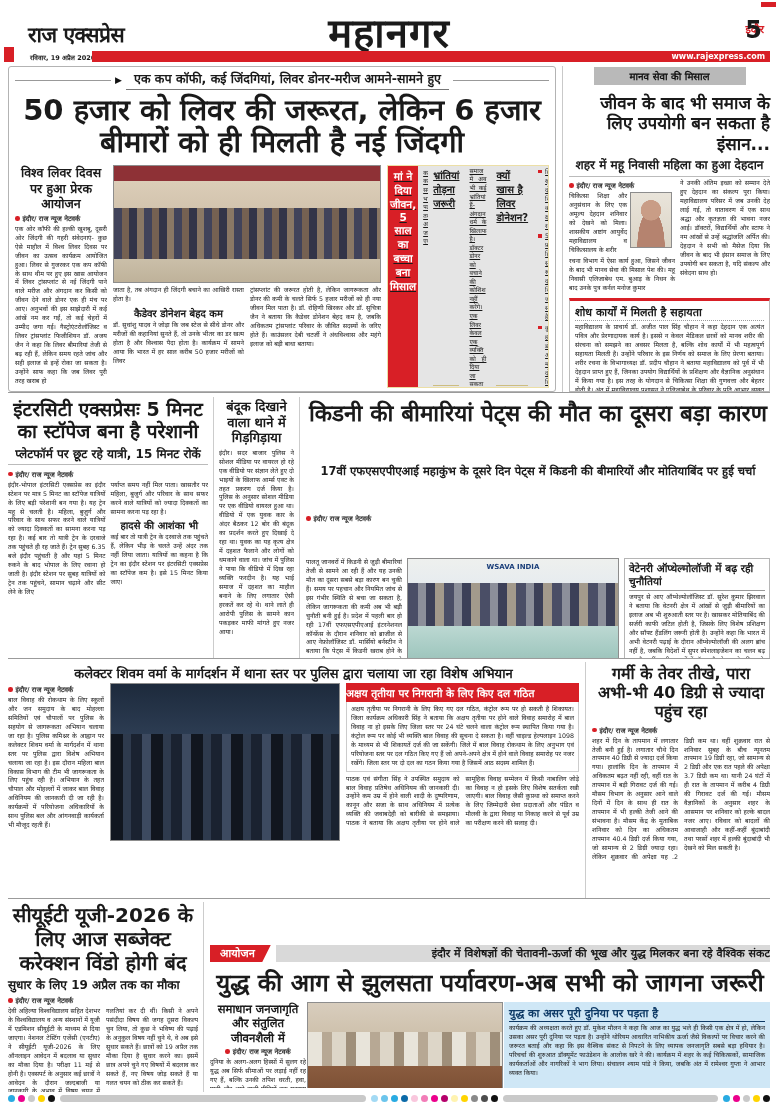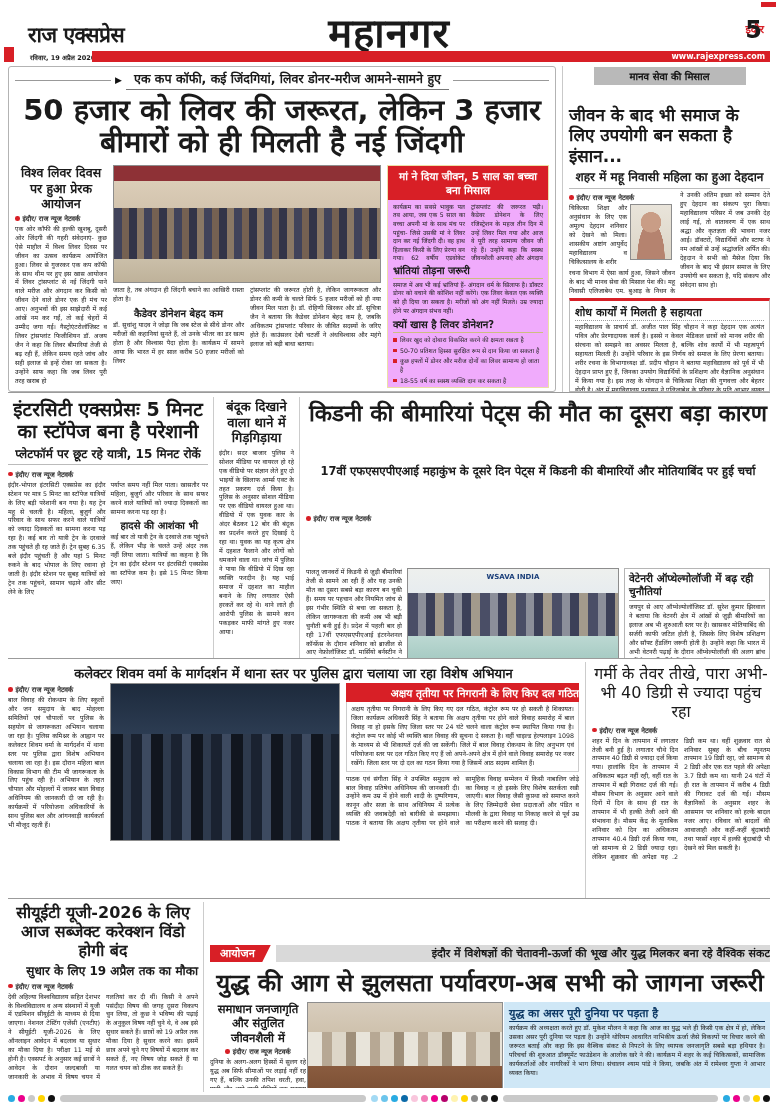--- a/index.html
+++ b/index.html
@@ -37,31 +37,31 @@
   .lead-c1{width:92px;}
   .lead-c1 h3{font-size:12.5px;line-height:1.25;font-weight:800;margin:0 0 2px;text-align:center;}
   .lead-cmid{width:268px;display:flex;flex-direction:column;}
   .ph-liver{height:118px;margin-bottom:3px;
     background:
       linear-gradient(180deg,#8e3136 0%,#8e3136 13%,#dbcdb8 13%,#d3c4ae 36%,rgba(211,196,174,0) 36%),
       linear-gradient(180deg,rgba(0,0,0,0) 0%,rgba(0,0,0,0) 80%,#cabfa9 80%,#bfb29a 100%),
       repeating-linear-gradient(90deg,#41435a 0 8px,#756152 8px 15px,#323448 15px 23px,#8a7865 23px 30px);}
   .lead-mid-cols{flex:1;display:flex;gap:6px;min-height:0;}
   .lead-mid-cols>div{flex:1;}
-  .yellow-box{flex:1;background:#f0abfc;border:1px solid #ecdfa6;display:flex;flex-direction:column;}
+  .yellow-box{flex:1;background:#e5e5e5;border:1px solid #ecdfa6;display:flex;flex-direction:row;text-decoration:underline;}
   .yb-header{background:#d81f26;color:#fff;font-weight:800;font-size:10.5px;text-align:center;padding:3px 2px;}
   .yb-body{padding:3px 5px 2px;font-size:6.1px;line-height:1.4;columns:2;column-gap:6px;text-align:justify;}
   .yb-h2{font-size:10px;font-weight:800;margin:2px 5px 1px;border-bottom:1px solid #cdbd80;padding-bottom:1px;}
   .yb-p{margin:0 5px;font-size:6.1px;line-height:1.4;text-align:justify;}
   .yb-bullets{margin:2px 5px 0;padding:0;list-style:none;}
   .yb-bullets li{font-size:6.2px;line-height:1.45;padding-left:7px;position:relative;margin-bottom:1.5px;}
   .yb-bullets li::before{content:"";position:absolute;left:0;top:2px;width:3.5px;height:3.5px;background:#d81f26;}
   .right-col{flex:1;border-left:1px solid #c9c9c9;margin-left:6px;padding-left:6px;display:flex;flex-direction:column;}
   .badge-gray{background:#b9b9b9;color:#111;font-weight:800;font-size:10px;text-align:center;width:152px;margin:1px auto 0;padding:2px 0;}
-  .rc-headline{font-size:17px;font-weight:800;text-align:left;line-height:1.2;margin:20px 0 2px;}
+  .rc-headline{font-size:17px;font-weight:800;text-align:right;line-height:1.2;margin:8px 0 2px;}
   .rc-subhead{font-size:12px;font-weight:600;text-align:center;border-bottom:1px solid #bbb;padding-bottom:3px;margin-bottom:2px;}
   .rc-row{display:flex;gap:5px;flex:1;min-height:0;}
   .rc-left{width:106px;display:flex;flex-direction:column;}
   .rc-toprow{display:flex;gap:3px;}
   .rc-t1{width:58px;}
   .ph-portrait{width:42px;height:56px;
     background:
       radial-gradient(circle at 50% 32%,#c99d86 0 24%,rgba(0,0,0,0) 25%),
       radial-gradient(ellipse at 50% 100%,#b5836f 0 48%,rgba(0,0,0,0) 49%),
       linear-gradient(180deg,#e9e4da 0%,#dcd5c7 100%);}
@@ -73,21 +73,21 @@
   .intercity{width:206px;padding-right:5px;border-right:1px solid #ccc;display:flex;flex-direction:column;}
   .ic-head{font-size:19px;font-weight:800;text-align:center;line-height:1.15;margin:2px 0;}
   .ic-sub{font-size:12px;font-weight:600;text-align:center;border-bottom:1px solid #bbb;padding-bottom:2px;margin-bottom:3px;}
   .ic-cols{display:flex;gap:5px;flex:1;min-height:0;}
   .ic-cols>div{flex:1;}
   .gun{width:86px;padding:0 5px;border-right:1px solid #ccc;display:flex;flex-direction:column;}
   .gun-head{font-size:13px;font-weight:800;text-align:center;line-height:1.2;margin:2px 0 3px;}
   .kidney{flex:1;padding-left:6px;display:flex;flex-direction:column;gap:33px;}
   .kd-head{font-size:22.5px;font-weight:800;text-align:center;margin:0;}
   .kd-sub{font-size:11.5px;font-weight:600;text-align:center;margin:2px 0 1px;}
-  .kd-row{display:flex;gap:5px;flex:1;min-height:0;margin-top:10px;}
+  .kd-row{display:flex;gap:5px;flex:1;min-height:0;}
   .kd-c1{width:96px;}
   .kd-mid{width:212px;display:flex;flex-direction:column;}
   .ph-kidney{height:122px;
     background:
       linear-gradient(180deg,#eef0ee 0%,#e7ecef 20%,rgba(0,0,0,0) 20%),
       linear-gradient(180deg,rgba(0,0,0,0) 0 56%,#bcd8d2 56%,#a3c9c1 78%,#8fb4ac 100%),
       repeating-linear-gradient(90deg,#4a4e66 0 10px,#8c8f9a 10px 18px,#3c4058 18px 27px,#a39a8c 27px 36px);}
   .wsava{position:absolute;top:4px;left:0;right:0;text-align:center;font-size:7px;font-weight:800;color:#1b3f7a;}
   .kd-midcols{flex:1;margin-top:3px;columns:2;column-gap:6px;}
   .kd-right{flex:1;display:flex;flex-direction:column;}
@@ -99,32 +99,32 @@
   .child{width:578px;border-right:1px solid #ccc;padding-right:6px;display:flex;flex-direction:column;}
   .ch-head{font-size:22.5px;font-weight:800;text-align:center;margin:0;}
   .ch-sub{font-size:13px;font-weight:600;text-align:center;margin:2px 0 1px;}
   .ch-row{display:flex;gap:6px;flex:1;min-height:0;}
   .ch-c1{width:96px;}
   .ph-child{width:230px;height:158px;
     background:
       linear-gradient(180deg,#1d2a3c 0%,#2c3c52 32%,rgba(0,0,0,0) 32%),
       repeating-linear-gradient(90deg,#11161f 0 12px,#2e3a4d 12px 20px,#1a2230 20px 31px,#3d4a60 31px 40px);}
   .ch-right{flex:1;display:flex;flex-direction:column;}
-  .red-banner{background:#d81f26;color:#fff;font-weight:800;font-size:10.5px;text-align:right;padding:2.5px 0;}
+  .red-banner{background:#d81f26;color:#fff;font-weight:800;font-size:10.5px;text-align:left;padding:2.5px 0;}
   .ch-boxbody{border:1px solid #ccc;border-top:none;padding:3px 4px;}
   .ch-cols2{margin-top:3px;columns:2;column-gap:6px;flex:1;min-height:0;}
   .weather{flex:1;padding-left:6px;display:flex;flex-direction:column;}
-  .wt-head{font-size:16px;font-weight:400;text-align:center;line-height:1.2;margin:2px 0;}
+  .wt-head{font-size:16px;font-weight:700;text-align:center;line-height:1.2;margin:2px 0;}
   .wt-sub{font-size:12px;font-weight:600;text-align:center;border-bottom:1px solid #bbb;padding-bottom:2px;margin-bottom:1px;}
   .wt-body{columns:2;column-gap:6px;flex:1;min-height:0;}
   
   .band-bottom{position:absolute;top:898px;left:8px;right:8px;height:194px;display:flex;border-top:1px solid #9b9b9b;padding-top:3px;}
   .cuet{width:196px;border-right:1px solid #ccc;padding-right:5px;display:flex;flex-direction:column;}
-  .cu-head{font-size:16px;font-weight:800;text-align:center;line-height:1.2;margin:1px 0;}
-  .cu-sub{font-size:12px;font-weight:600;text-align:right;margin-bottom:1px;}
+  .cu-head{font-size:20px;font-weight:800;text-align:center;line-height:1.2;margin:1px 0;}
+  .cu-sub{font-size:12px;font-weight:600;text-align:left;margin-bottom:1px;}
   .cu-body{columns:2;column-gap:6px;flex:1;min-height:0;}
   .war{flex:1;padding-left:6px;display:flex;flex-direction:column;margin-top:43px;}
   .war-top{display:flex;gap:5px;height:17px;align-items:stretch;}
   .badge-red{background:#d81f26;color:#fff;font-weight:800;font-size:11px;line-height:17px;padding:0 16px 0 10px;
              clip-path:polygon(0 0,100% 0,86% 100%,0 100%);}
   .war-kicker{flex:1;background:#d9d9d9;font-weight:800;font-size:11px;text-align:right;line-height:17px;
               white-space:nowrap;overflow:hidden;}
   .war-headline{font-size:24px;font-weight:800;text-align:center;margin:3px 0 4px;}
   .war-row{display:flex;gap:1px;height:106px;}
   .war-c1{width:96px;}
@@ -168,21 +168,21 @@
 
   <section class="band-top">
 
     <article class="lead-box">
       <div class="kicker-row">
         <span class="kline"></span>
         <span class="karrow">▶</span>
         <span class="ktext">एक कप कॉफी, कई जिंदगियां, लिवर डोनर-मरीज आमने-सामने हुए</span>
         <span class="kline"></span>
       </div>
-      <h1 class="lead-headline">50 हजार को लिवर की जरूरत, लेकिन 3 हजार बीमारों को ही मिलती है नई जिंदगी</h1>
+      <h1 class="lead-headline">50 हजार को लिवर की जरूरत, लेकिन 6 हजार बीमारों को ही मिलती है नई जिंदगी</h1>
       <div class="lead-cols">
         <div class="lead-c1 clip">
           <h3>विश्व लिवर दिवस पर हुआ प्रेरक आयोजन</h3>
           <div class="byline">
             <span class="dot"></span>
             <span>इंदौर/ राज न्यूज नेटवर्क</span>
           </div>
           <p class="body" style="margin:0">एक ओर कॉफी की हल्की खुशबू, दूसरी ओर जिंदगी की गहरी संवेदनाएं- कुछ ऐसे माहौल में विश्व लिवर दिवस पर जीवन का उत्सव कार्यक्रम आयोजित हुआ। लिवर से गुजरकर एक कप कॉफी के साथ थीम पर हुए इस खास आयोजन में लिवर ट्रांसप्लांट से नई जिंदगी पाने वाले मरीज और अंगदान कर किसी को जीवन देने वाले डोनर एक ही मंच पर आए। अनुभवों की इस साझेदारी में कई आंखें नम कर गईं, तो कई चेहरों में उम्मीद जगा गई। गैस्ट्रोएंटरोलॉजिस्ट व लिवर ट्रांसप्लांट फिजीशियन डॉ. अजय जैन ने कहा कि लिवर बीमारियां तेजी से बढ़ रही हैं, लेकिन समय रहते जांच और सही इलाज से इन्हें रोका जा सकता है। उन्होंने साफ कहा कि जब लिवर पूरी तरह खराब हो</p>
         </div>
         <div class="lead-cmid">

